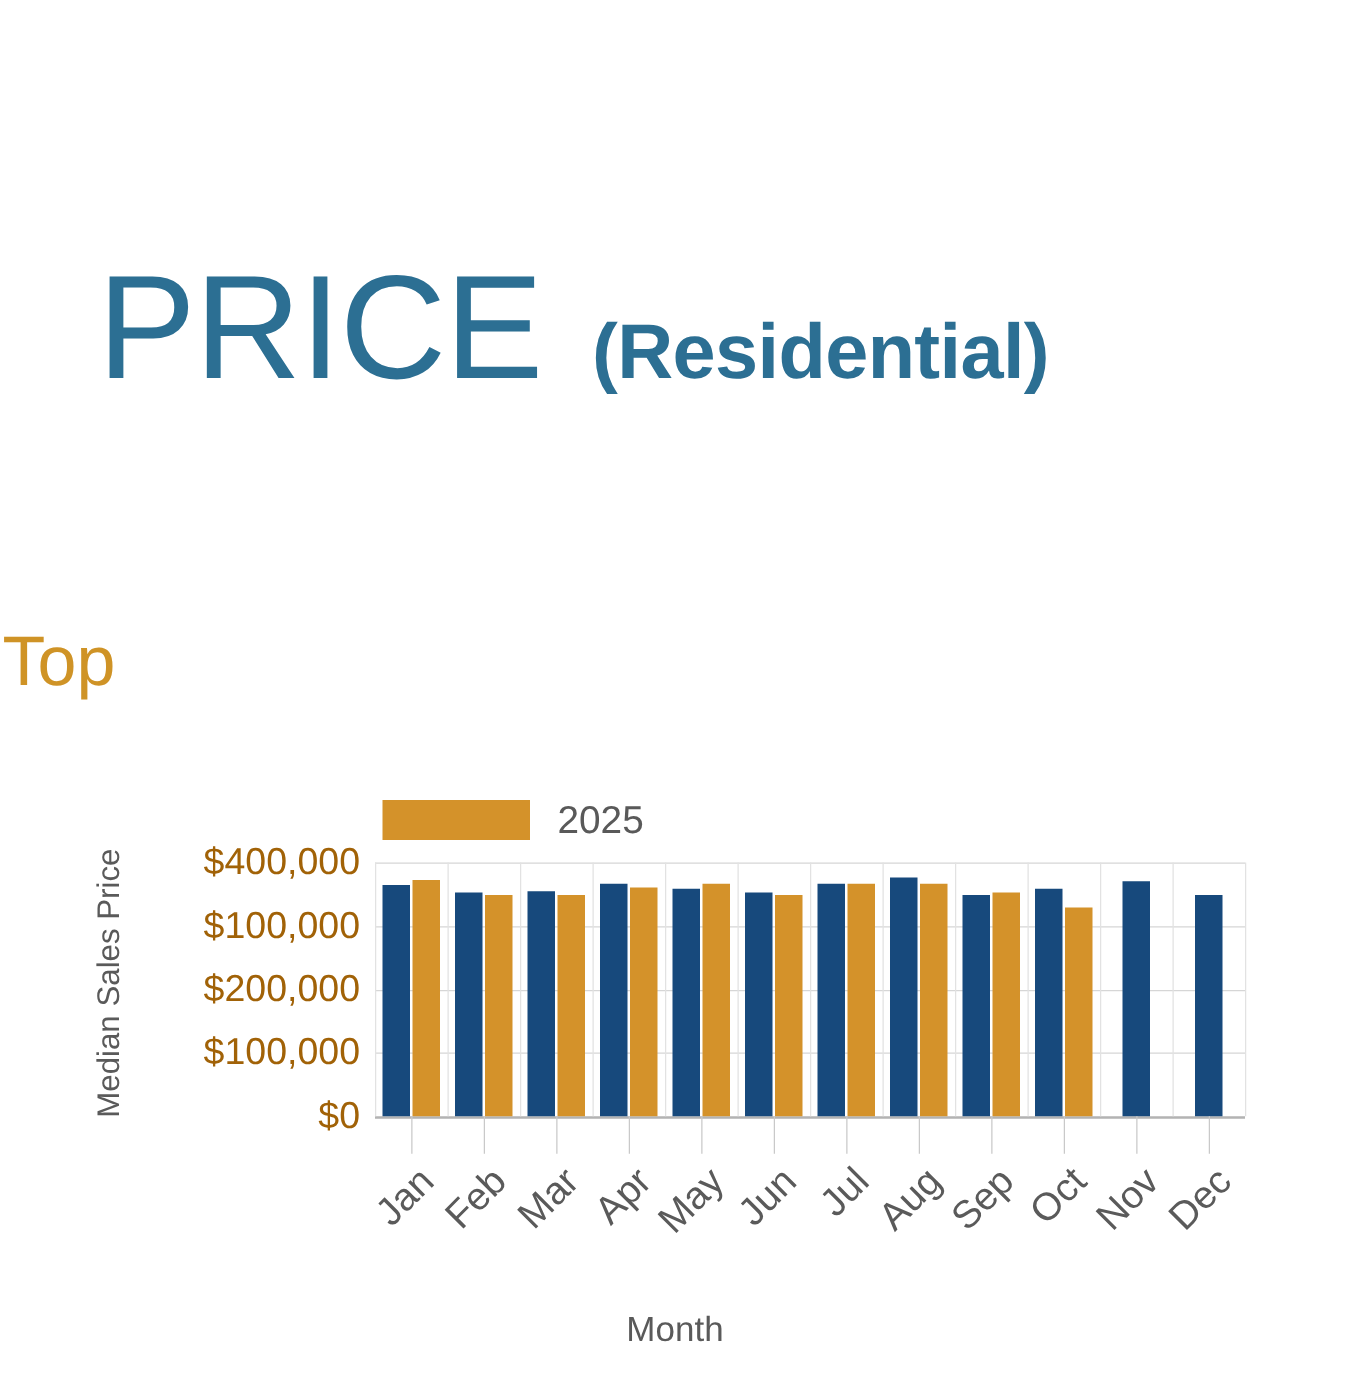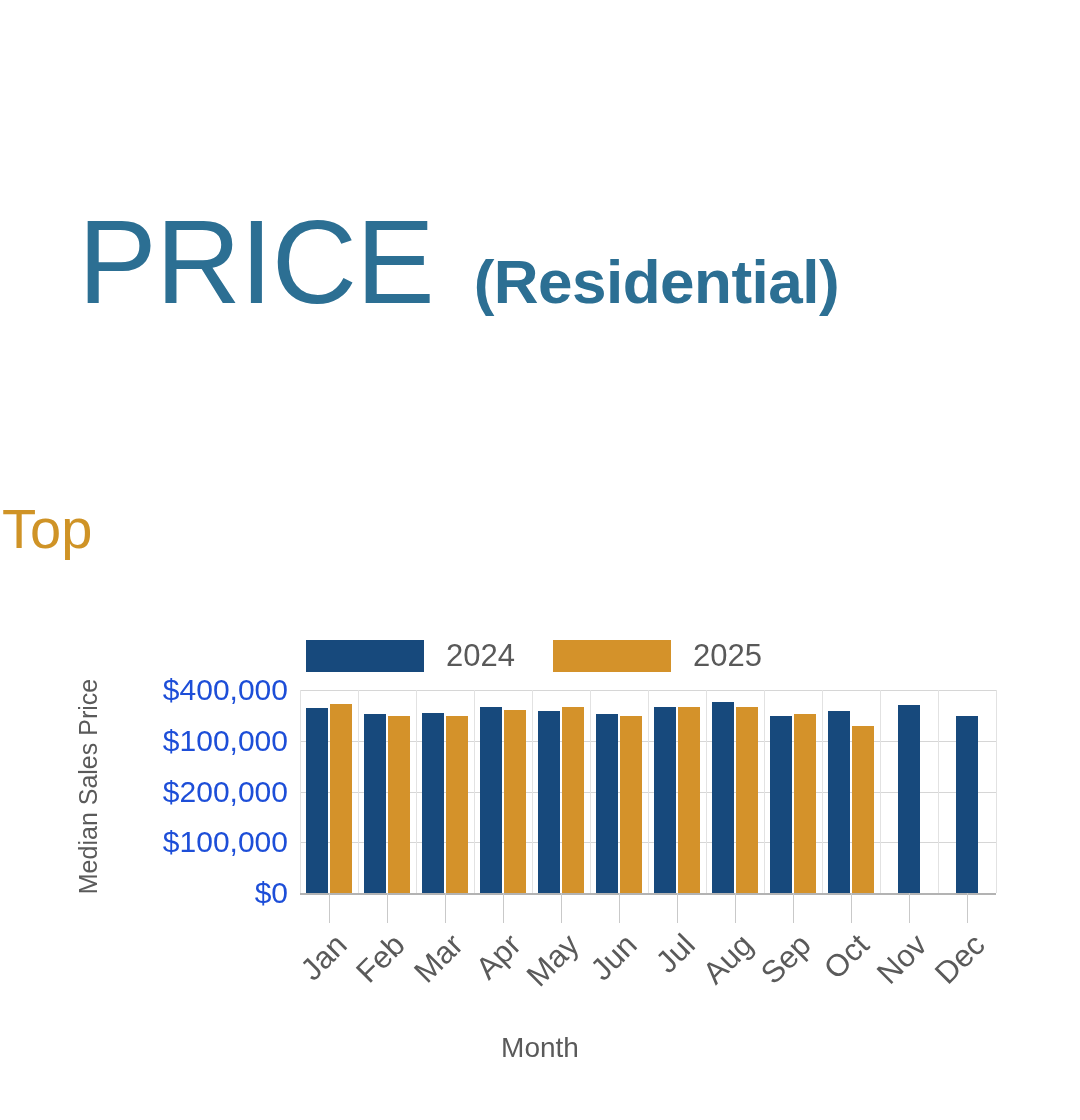--- a/index.html
+++ b/index.html
@@ -131,21 +131,21 @@
     width: 1px;
     height: 100%;
     background: #e2e2e2;
   }
 
   .ytick-label {
     position: absolute;
     right: 100%;
     margin-right: 12px;
     transform: translateY(-50%);
-    color: #1d4ed8;
+    color: #a16207;
     font-size: 30px;
     white-space: nowrap;
   }
 
   
   #bars {
     position: absolute;
     left: 0; top: 0;
     width: 100%; height: 100%;
   }
@@ -183,21 +183,21 @@
     transform: rotate(-45deg);
     color: #5a5a5a;
     font-size: 31px;
     white-space: nowrap;
     text-align: right;
   }
 
   .x-axis-title {
     position: absolute;
     left: 0;
-    top: 412px;
+    top: 428px;
     width: 1080px;
     text-align: center;
     color: #5a5a5a;
     font-size: 28px;
   }
 </style>
 </head>
 <body>
 
 <div id="page">
@@ -207,24 +207,20 @@
       <span class="title-line">PRICE</span>
       <span class="title-sub">(Residential)</span>
     </div>
   </div>
 
   <div class="top-label">Top</div>
 
   <div id="chart-area">
 
     <div class="legend">
-      <div class="legend-item">
-        <span class="legend-swatch s2024"></span>
-        <span class="legend-text">2024</span>
-      </div>
       <div class="legend-item">
         <span class="legend-swatch s2025"></span>
         <span class="legend-text">2025</span>
       </div>
     </div>
 
     <div class="y-axis-title">Median Sales Price</div>
 
     <div id="plot">
       <div id="grid-layer">

